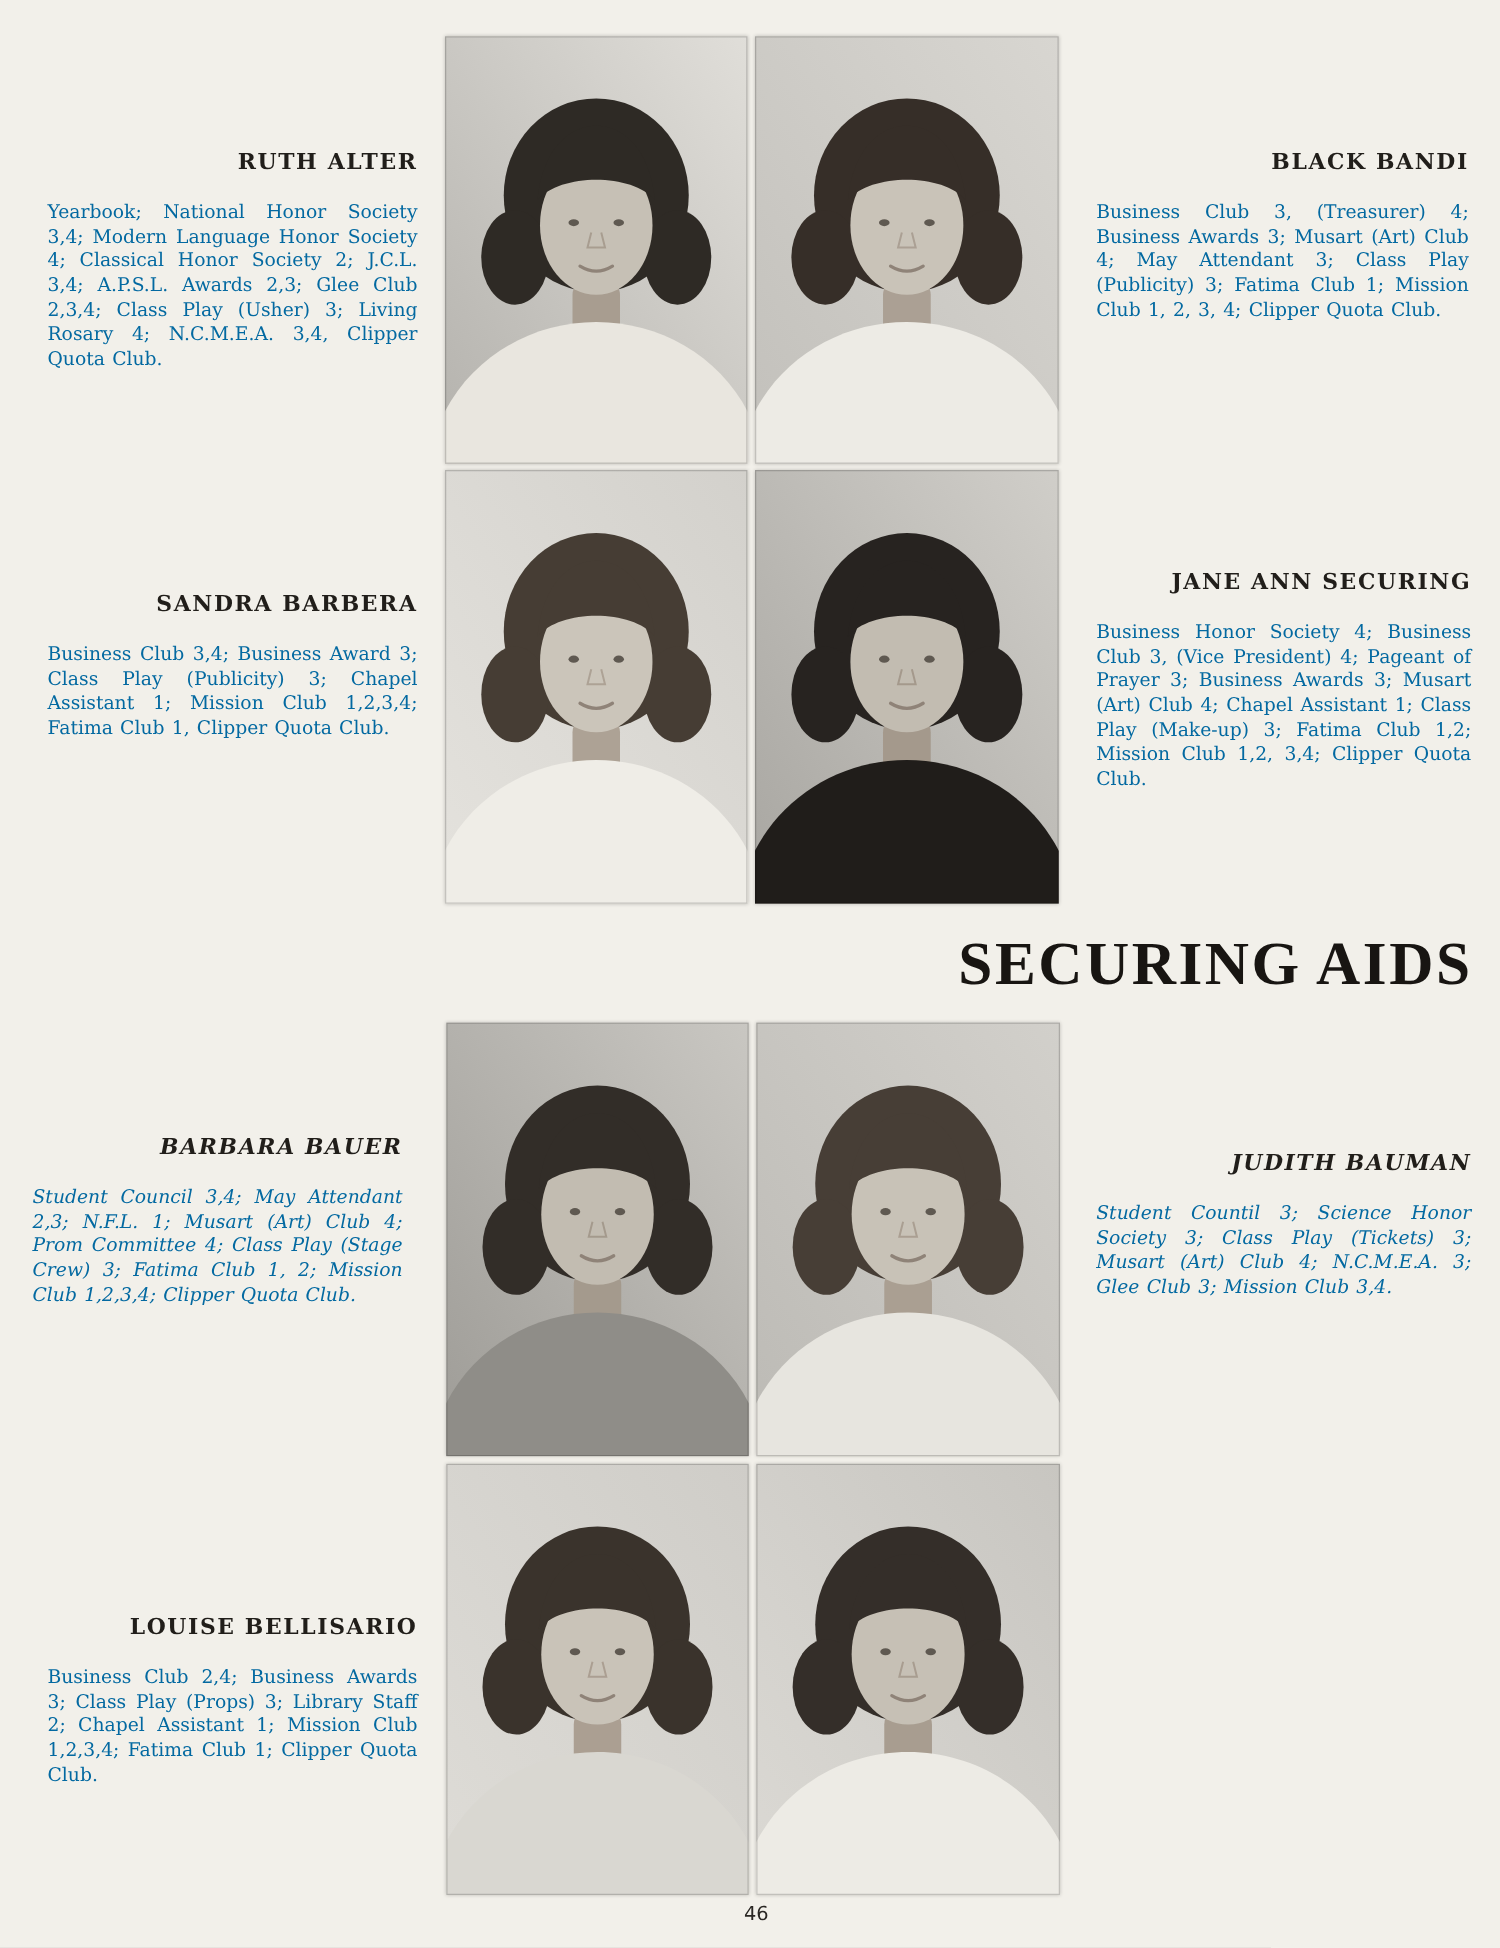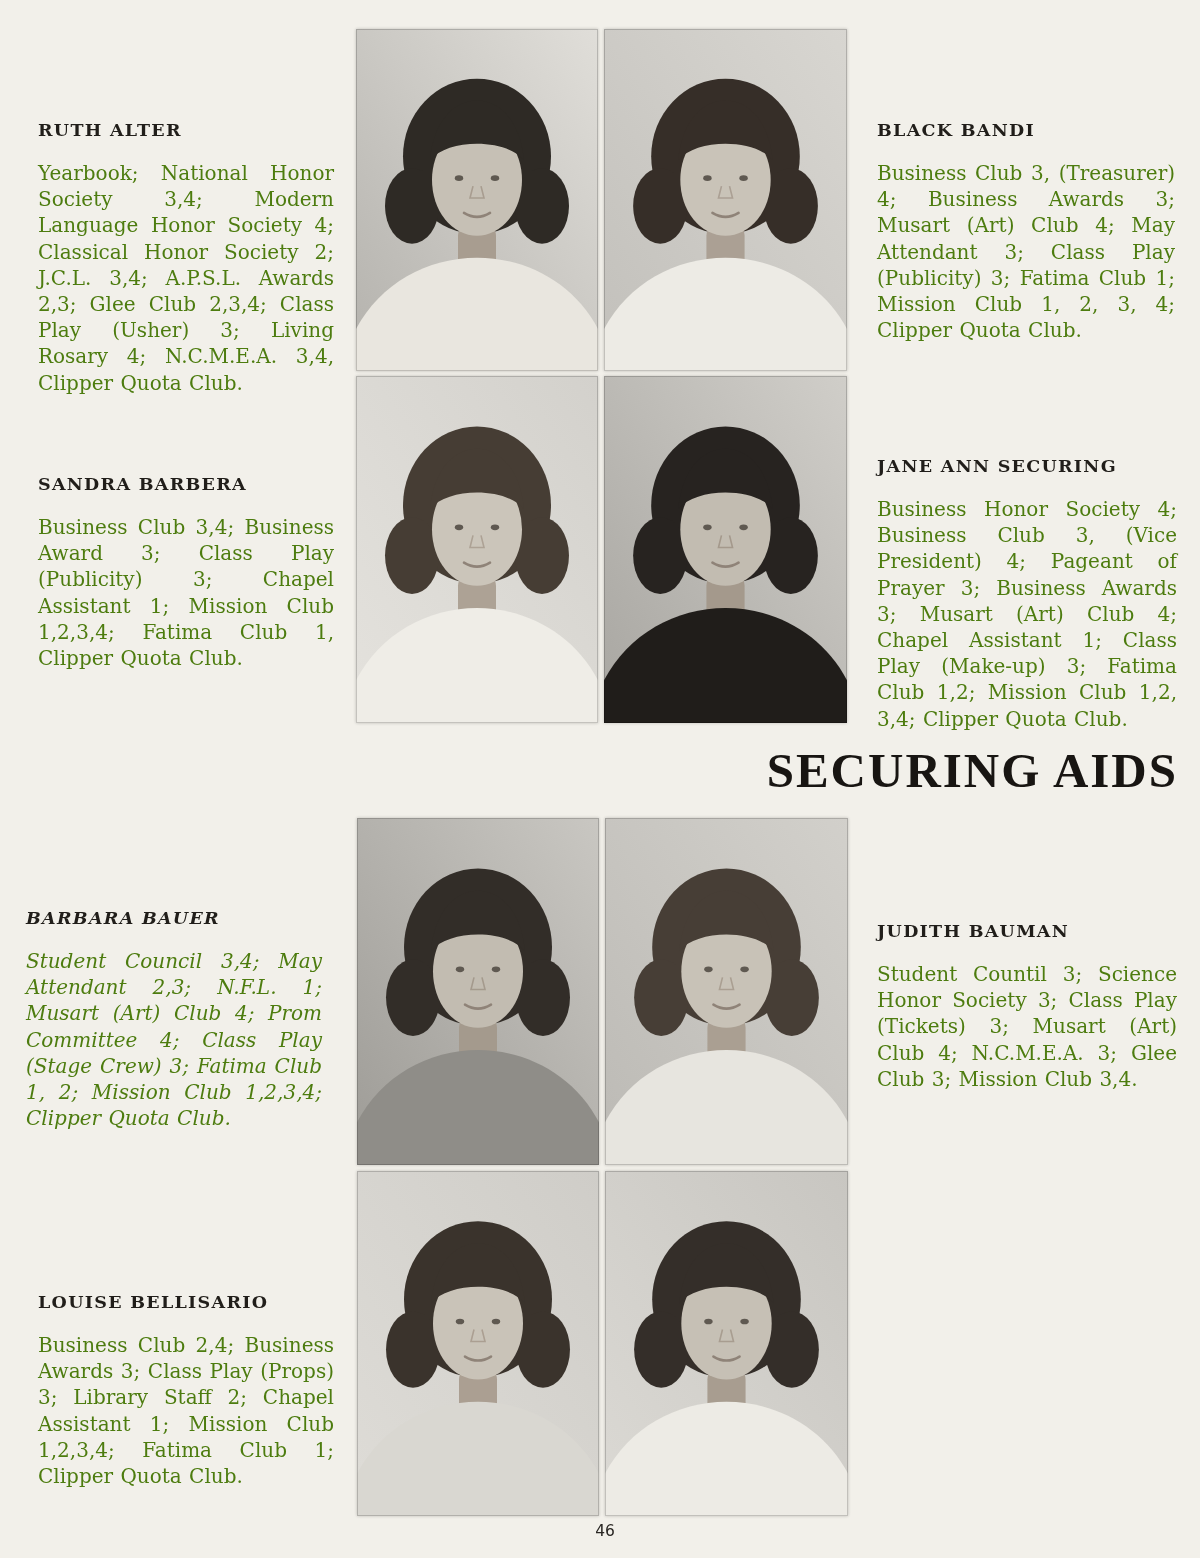--- a/index.html
+++ b/index.html
@@ -5,32 +5,32 @@
   html,body{margin:0;padding:0;background:#dddbd6;}
   .page{
     position:relative;width:1200px;height:1558px;margin:0 auto;
     background:#f2f0ea;color:#1e1b18;overflow:hidden;
     font-family:"DejaVu Serif", serif;
   }
   
   .entry{position:absolute;}
   .entry h2{
     font-size:17.5px;font-weight:600;letter-spacing:1.3px;
-    text-align:left;margin:0 0 20px 0;white-space:nowrap;color:#211e1a;
+    text-align:right;margin:0 0 20px 0;white-space:nowrap;color:#211e1a;
   }
   .entry p{
-    font-size:20px;line-height:1.31;margin:0;text-align:justify;
-    color:#4d7c0f;word-spacing:1px;
+    font-size:15px;line-height:1.31;margin:0;text-align:justify;
+    color:#0369a1;word-spacing:1px;
   }
   .e-ruth   {left:38px;  top:120px;  width:296px;}
   .e-elaine {left:877px; top:120px;  width:298px;}
   .e-sandra {left:38px;  top:474px;  width:296px;}
   .e-jane   {left:877px; top:456px;  width:300px;}
   .e-barbara{left:26px;  top:908px;  width:296px;font-style:italic;}
-  .e-judith {left:877px; top:921px;  width:300px;}
+  .e-judith {left:877px; top:921px;  width:300px;font-style:italic;}
   .e-louise {left:38px;  top:1268px; width:296px;margin-top:24px;}
   .e-carol  {left:877px; top:1265px; width:300px;}
 
   
   .photo{position:absolute;margin:0;padding:0;box-shadow:0 0 3px rgba(0,0,0,.22);background:#cfcdc8;}
   .photo svg{display:block;width:100%;height:100%;}
   .p0{left:356px;top:29px;  width:242px;height:342px;}
   .p1{left:604px;top:29px;  width:243px;height:342px;}
   .p2{left:356px;top:376px; width:242px;height:347px;}
   .p3{left:604px;top:376px; width:243px;height:347px;}

